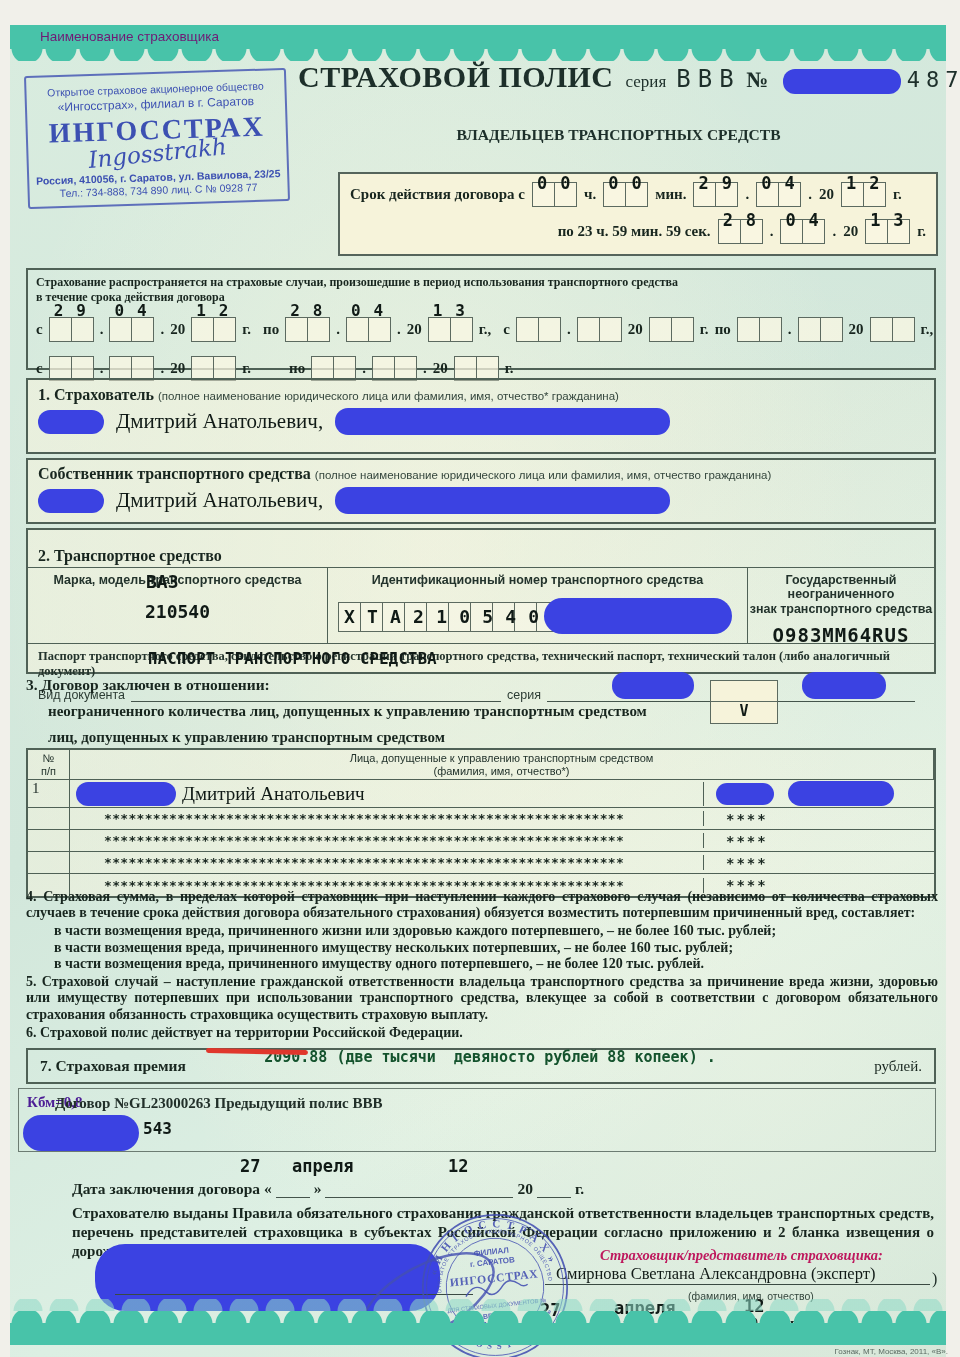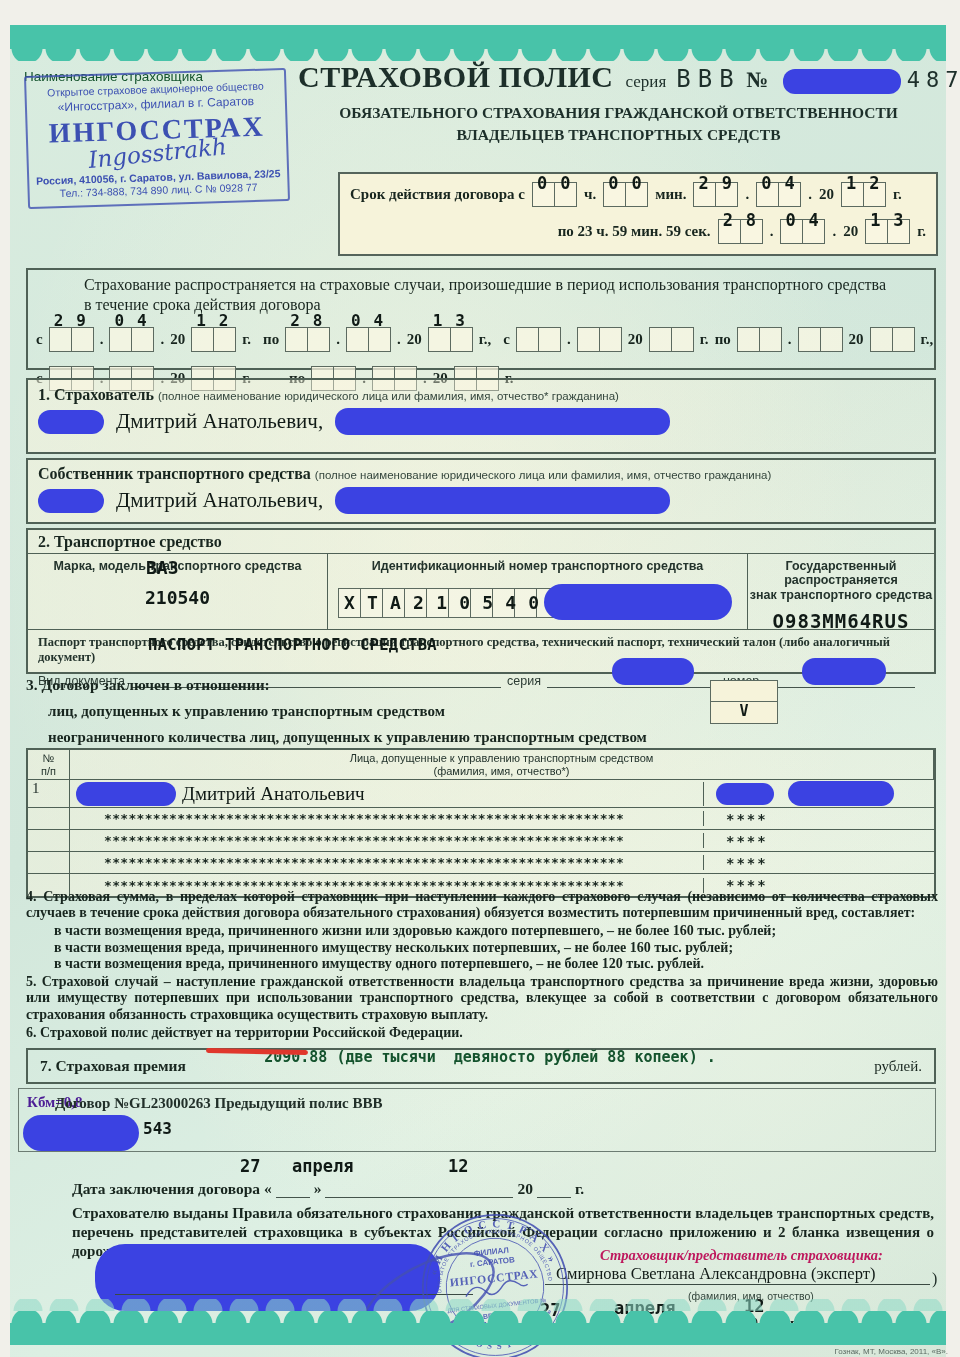--- a/index.html
+++ b/index.html
@@ -9,21 +9,21 @@
     background:
       radial-gradient(ellipse at 45% 40%, rgba(250,248,225,.55), rgba(250,248,225,0) 60%),
       radial-gradient(ellipse at 80% 75%, rgba(250,248,228,.35), rgba(250,248,228,0) 55%),
       linear-gradient(150deg,#d9ecdf,#d2e7db 45%,#dcefe3 72%,#cfe4d7);
   }
   
   .band-top { position:absolute; left:10px; top:25px; width:936px; height:24px; background:#48c3a9; }
   .band-top-scallop { position:absolute; left:10px; top:48px; width:936px; height:13px;
     background-image:radial-gradient(circle at 50% 0px, #48c3a9 15px, rgba(72,195,169,0) 16px);
     background-size:34px 13px; background-repeat:repeat-x; }
-  .issuer-label { position:absolute; left:24px; top:29px; font-family:"Liberation Sans",sans-serif; font-size:13.5px; color:#14532d;margin-top:40px; }
+  .issuer-label { position:absolute; left:40px; top:29px; font-family:"Liberation Sans",sans-serif; font-size:13.5px; color:#701a75; }
   .band-bottom { position:absolute; left:10px; bottom:12px; width:936px; height:22px; background:#48c3a9; }
   .band-bottom-scallop { position:absolute; left:10px; bottom:33px; width:936px; height:13px;
     background-image:radial-gradient(circle at 50% 100%, #48c3a9 15px, rgba(72,195,169,0) 16px);
     background-size:34px 13px; background-repeat:repeat-x; }
   .band-bottom-scallop2 { position:absolute; left:10px; bottom:46px; width:936px; height:12px;
     background-image:radial-gradient(circle at 50% 100%, rgba(141,217,198,.55) 14px, rgba(141,217,198,0) 15px);
     background-size:36px 12px; background-repeat:repeat-x; }
   .goznak { position:absolute; right:12px; bottom:1px; font-family:"Liberation Sans",sans-serif; font-size:8px; color:#5b6b63; }
 
   
@@ -56,36 +56,36 @@
   .dpair .v { position:absolute; left:5px; top:-9px; font-family:"DejaVu Sans Mono",monospace; font-weight:bold; font-size:17px; letter-spacing:13px; color:#101a16; white-space:nowrap; }
   .dpair .v.hi { top:-16px; font-size:16px; }
 
   
   .term-box { position:absolute; left:338px; top:172px; width:600px; height:84px; background:#f6f3da; border:2px solid #55645b; padding:8px 10px 0; font-weight:bold; font-size:15px; color:#18261f; }
   .term-row { display:flex; align-items:center; gap:7px; }
   .term-row2 { justify-content:flex-end; margin-top:12px; }
 
   
   .usage-box { position:absolute; left:26px; top:268px; width:910px; height:102px; border:2px solid #4f6156; padding:5px 8px 0; }
-  .usage-text { font-weight:normal; font-size:16px; line-height:1.25; color:#18261f;margin-left:48px; }
+  .usage-text { font-weight:bold; font-size:12px; line-height:1.25; color:#18261f; }
   .usage-row { display:flex; align-items:center; gap:6px; font-weight:bold; font-size:15px; margin-top:12px; color:#18261f; }
   .usage-row.second { margin-top:14px; }
   .ug-gap { width:26px; }
 
   
   .box { position:absolute; border:2px solid #4f6156; background:linear-gradient(90deg, rgba(247,244,222,.55), rgba(247,244,222,.2)); }
   .label-row { font-weight:bold; font-size:16px; color:#18261f; }
   .hint { font-family:"Liberation Sans",sans-serif; font-weight:normal; font-size:11.5px; color:#33453c; }
   .value-row { display:flex; align-items:center; gap:12px; margin-top:4px; }
   .typed-name { font-size:21px; color:#101a16; }
   .pill-sm { width:66px; height:24px; }
   .pill-lg { width:335px; height:27px; }
 
   
-  .veh-title { padding:3px 10px 2px; font-weight:bold; font-size:16px; border-bottom:1.5px solid #4f6156; color:#18261f; }
+  .veh-title { padding:17px 10px 2px; font-weight:bold; font-size:16px; border-bottom:1.5px solid #4f6156; color:#18261f; }
   .veh-cols { display:flex; height:76px; border-bottom:1.5px solid #4f6156; }
   .veh-col { position:relative; padding-top:5px; text-align:center; }
   .veh-col1 { width:300px; border-right:1.5px solid #4f6156; }
   .veh-col2 { width:420px; border-right:1.5px solid #4f6156; }
   .veh-col3 { flex:1; }
   .col-lbl { font-family:"Liberation Sans",sans-serif; font-size:12.5px; font-weight:bold; color:#23332c; line-height:1.15; }
   .typed { font-family:"DejaVu Sans Mono",monospace; font-weight:bold; color:#101a16; }
   .make-typed { position:absolute; left:118px; top:3px; font-size:18px; }
   .model-typed { display:block; margin-top:14px; font-size:18px; }
   .vin-row { position:absolute; left:10px; top:34px; display:flex; }
@@ -192,21 +192,20 @@
   </div>
 
   <div class="title-line">
     <span class="t-main">СТРАХОВОЙ ПОЛИС</span>
     <span class="t-serieslbl">серия</span>
     <span class="t-series">ВВВ</span>
     <span class="t-no">№</span>
     <span class="pill pill-serial"></span>
     <span class="t-tail">487</span>
   </div>
-  <div class="subtitle1">ОБЯЗАТЕЛЬНОГО СТРАХОВАНИЯ ГРАЖДАНСКОЙ ОТВЕТСТВЕННОСТИ</div>
   <div class="subtitle2">ВЛАДЕЛЬЦЕВ ТРАНСПОРТНЫХ СРЕДСТВ</div>
 
   <div class="term-box">
     <div class="term-row">
       <span>Срок действия договора с</span>
       <span class="dpair">
           <span class="c c1"></span>
           <span class="c c2"></span>
           <span class="v">00</span>
         </span>
@@ -429,21 +428,21 @@
             <span class="vcell"></span>
             <span class="vcell"></span>
             <span class="vcell"></span>
             <span class="vcell"></span>
             <span class="vcell"></span>
         </div>
         <span class="typed vin-typed">ХТА210540</span>
         <span class="pill pill-vin"></span>
       </div>
       <div class="veh-col veh-col3">
-        <div class="col-lbl">Государственный распространяется</div>
+        <div class="col-lbl">Государственный неограниченного</div>
         <div class="col-lbl">знак транспортного средства</div>
         <span class="typed plate-typed">О983ММ64RUS</span>
       </div>
     </div>
     <div class="veh-doc">
       <div class="doc-text">Паспорт транспортного средства, свидетельство о регистрации транспортного средства, технический паспорт, технический талон (либо аналогичный документ)</div>
       <span class="typed doc-typed">ПАСПОРТ ТРАНСПОРТНОГО СРЕДСТВА</span>
       <div class="kind-row">
         <span>Вид документа</span>
         <span class="uline" style="width:370px;"></span>
@@ -452,22 +451,22 @@
         <span>номер</span>
         <span class="uline" style="width:150px;"></span>
       </div>
       <span class="pill pill-ser"></span>
       <span class="pill pill-num"></span>
     </div>
   </div>
 
   <div class="sec3">
     <div class="sec3-title">3. Договор заключен в отношении:</div>
+    <div class="sec3-opt">неограниченного количества лиц, допущенных к управлению транспортным средством</div>
     <div class="sec3-opt">лиц, допущенных к управлению транспортным средством</div>
-    <div class="sec3-opt">неограниченного количества лиц, допущенных к управлению транспортным средством</div>
     <div class="sec3-check">
       <div class="chk"></div>
       <div class="chk">V</div>
     </div>
   </div>
 
   <div class="dtable">
     <div class="dt-head">
       <div class="dt-c1 dt-h1">
         <div>№</div>

